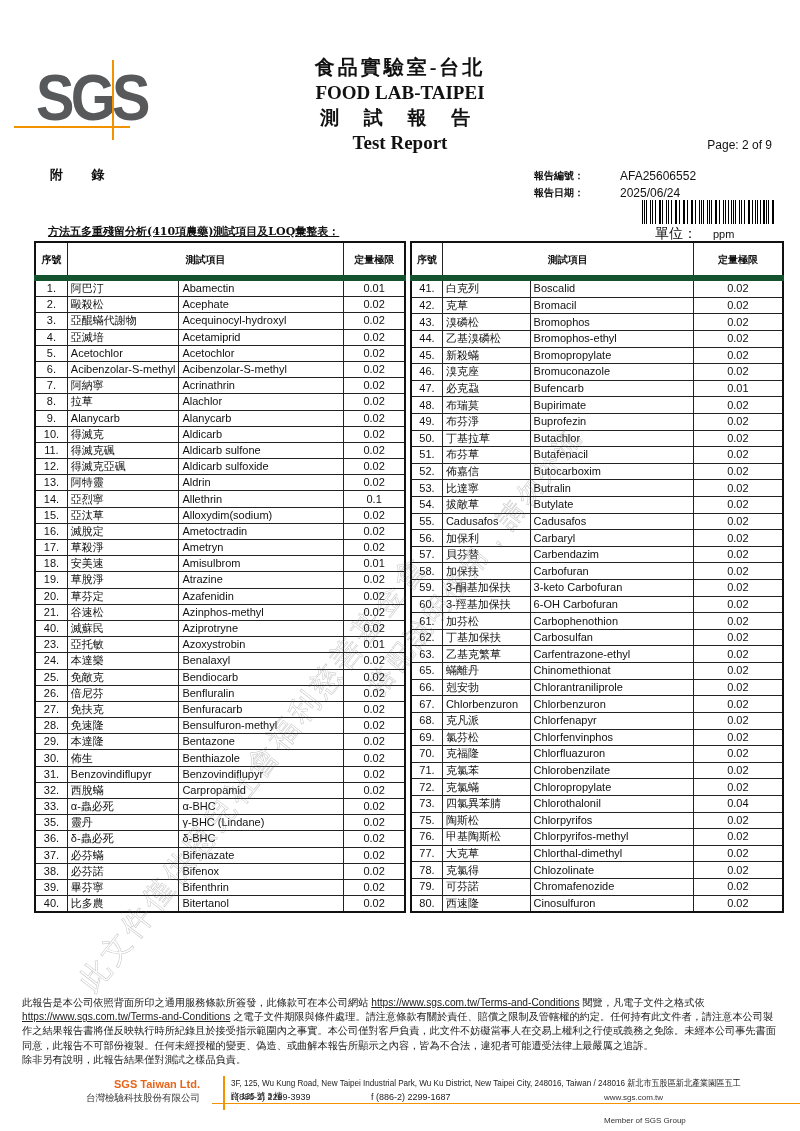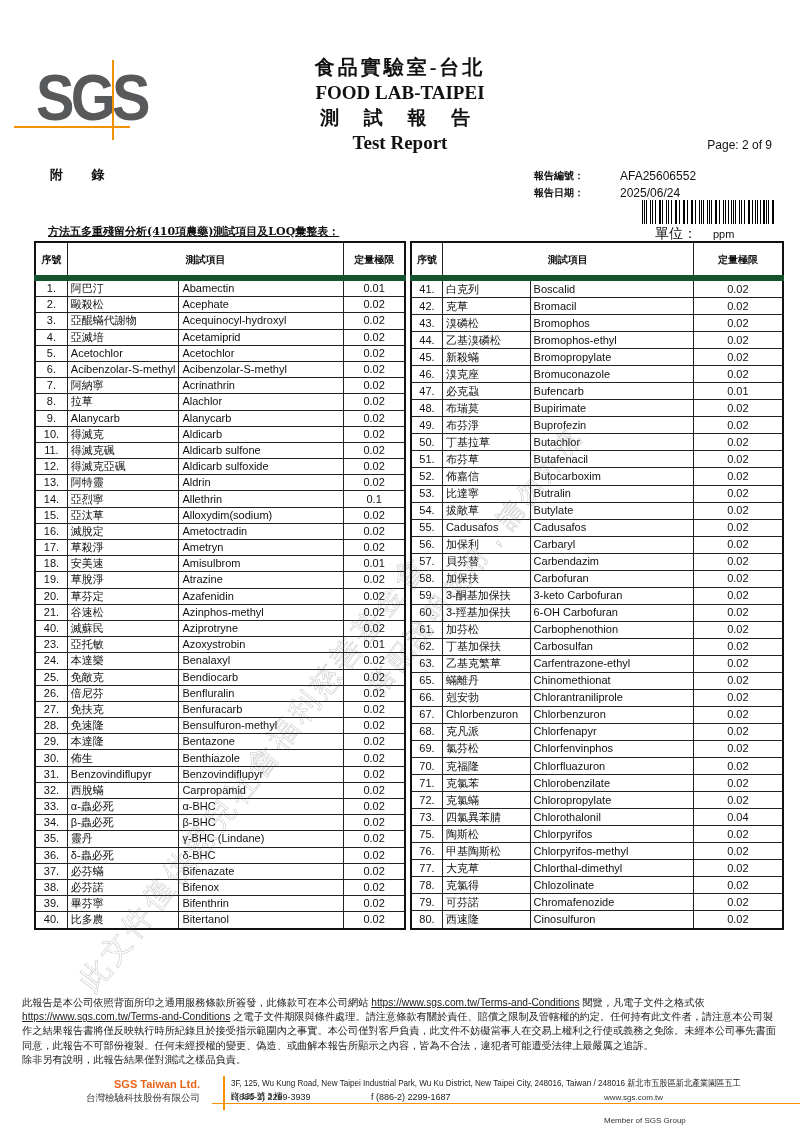--- a/index.html
+++ b/index.html
@@ -343,26 +343,20 @@
           <td>Carpropamid</td>
           <td class="val">0.02</td>
         </tr>
         <tr>
           <td class="no">33.</td>
           <td>α-蟲必死</td>
           <td>α-BHC</td>
           <td class="val">0.02</td>
         </tr>
         <tr>
-          <td class="no">34.</td>
-          <td>β-蟲必死</td>
-          <td>β-BHC</td>
-          <td class="val">0.02</td>
-        </tr>
-        <tr>
           <td class="no">35.</td>
           <td>靈丹</td>
           <td>γ-BHC (Lindane)</td>
           <td class="val">0.02</td>
         </tr>
         <tr>
           <td class="no">36.</td>
           <td>δ-蟲必死</td>
           <td>δ-BHC</td>
           <td class="val">0.02</td>

